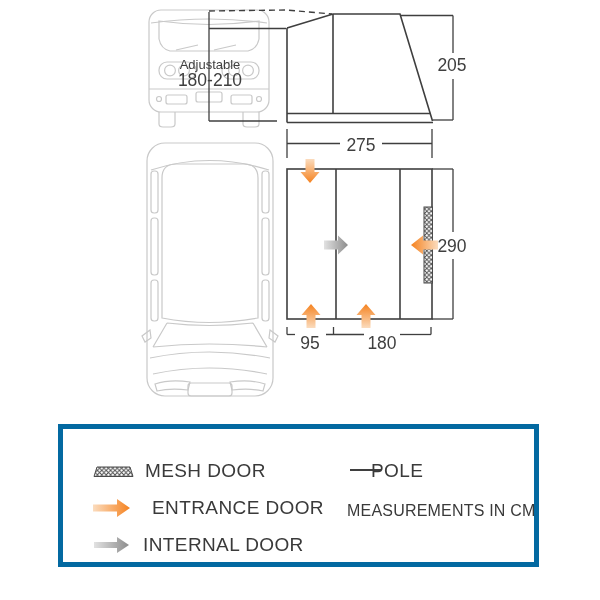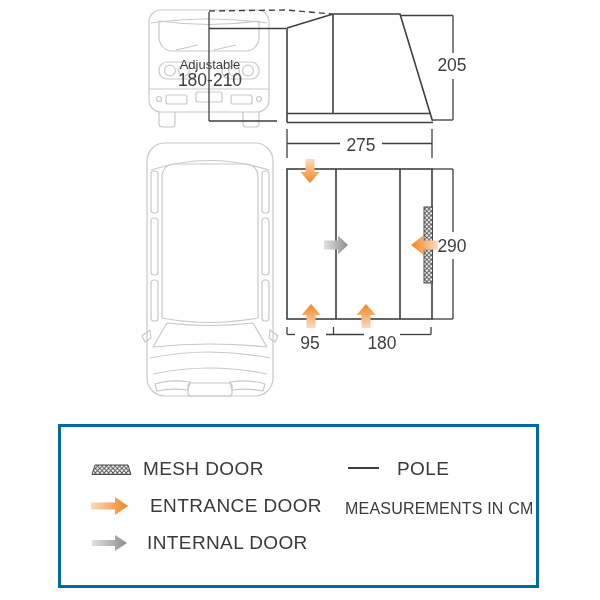--- a/index.html
+++ b/index.html
@@ -4,22 +4,22 @@
 <style>
   html,body{margin:0;padding:0;background:#ffffff;}
   *{box-sizing:border-box;}
   .stage{position:relative;width:600px;height:600px;background:#ffffff;overflow:hidden;
          font-family:"Liberation Sans", sans-serif;}
   .diagram-svg{position:absolute;left:0;top:0;}
   svg text{font-family:"Liberation Sans", sans-serif;fill:#3f3f3f;}
   .dim-num{font-size:17.5px;}
   .adj-label{font-size:13px;}
   .adj-range{font-size:17.5px;}
-  .legend{position:absolute;left:58px;top:424px;width:481px;height:164px;
-          border:3px solid #0369a1;background:#ffffff;}
+  .legend{position:absolute;left:58px;top:424px;width:481px;height:143px;
+          border:5px solid #0369a1;background:#ffffff;}
   .legend .lbl{position:absolute;font-size:19px;letter-spacing:0.4px;color:#3a3a3a;white-space:nowrap;}
   .legend .note{position:absolute;font-size:16px;letter-spacing:0.2px;color:#3a3a3a;white-space:nowrap;}
   .icon-slot{position:absolute;}
   .pole-line{position:absolute;width:31px;height:2px;background:#3f3f3f;}
 </style>
 </head>
 <body>
 
 <div class="stage">
 
@@ -190,21 +190,21 @@
       <svg width="35" height="18">
         <defs>
           <linearGradient id="gradGrayR2" x1="0" y1="0" x2="1" y2="0">
             <stop offset="0" stop-color="#E2E2E2"></stop>
               <stop offset="1" stop-color="#8C8C8C"></stop>
           </linearGradient>
         </defs>
         <polygon points="0,6 23,6 23,1 35,9 23,17 23,12 0,12" fill="url(#gradGrayR2)"></polygon>
       </svg>
     </div>
-    <div class="lbl" style="left:86px;top:105px;">INTERNAL DOOR</div>
+    <div class="lbl" style="left:80px;top:105px;">INTERNAL DOOR</div>
 
     <div class="pole-line" style="left:287px;top:40px;"></div>
-    <div class="lbl" style="left:336px;top:31px;">POLE</div>
+    <div class="lbl" style="left:308px;top:31px;">POLE</div>
 
     <div class="note" style="left:284px;top:73px;">MEASUREMENTS IN CM</div>
   </div>
 
 </div>
 
 </body></html>

